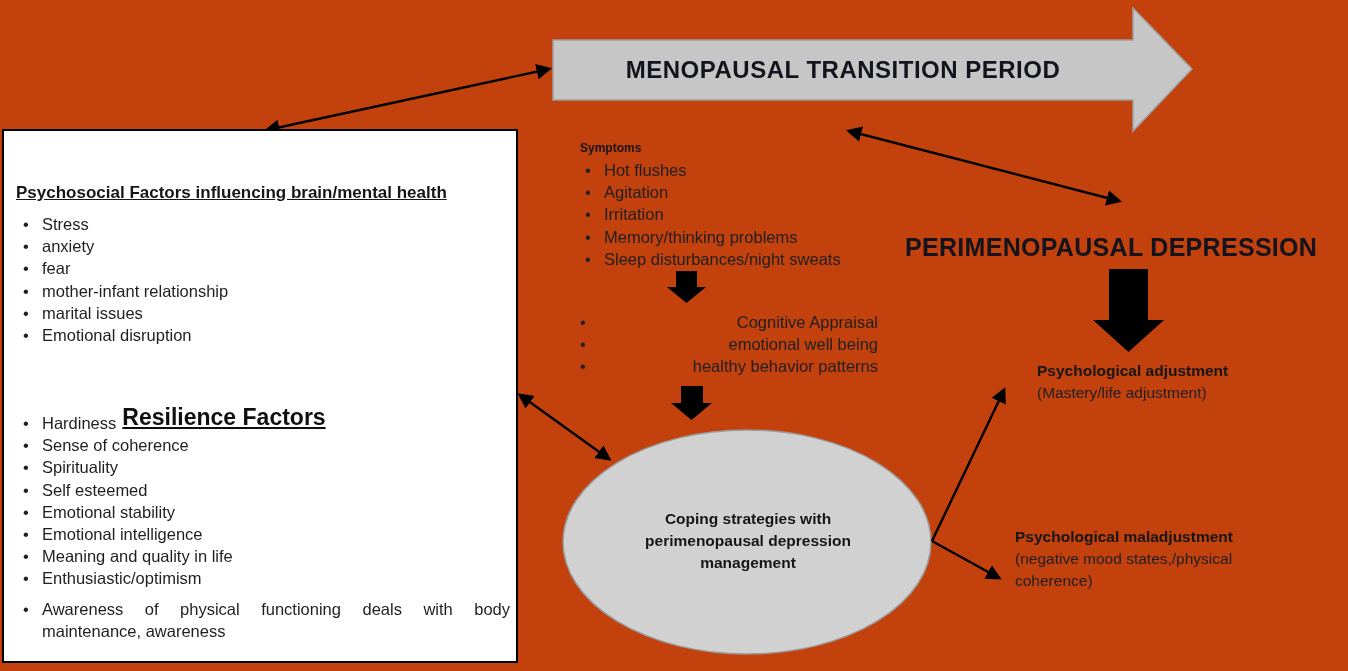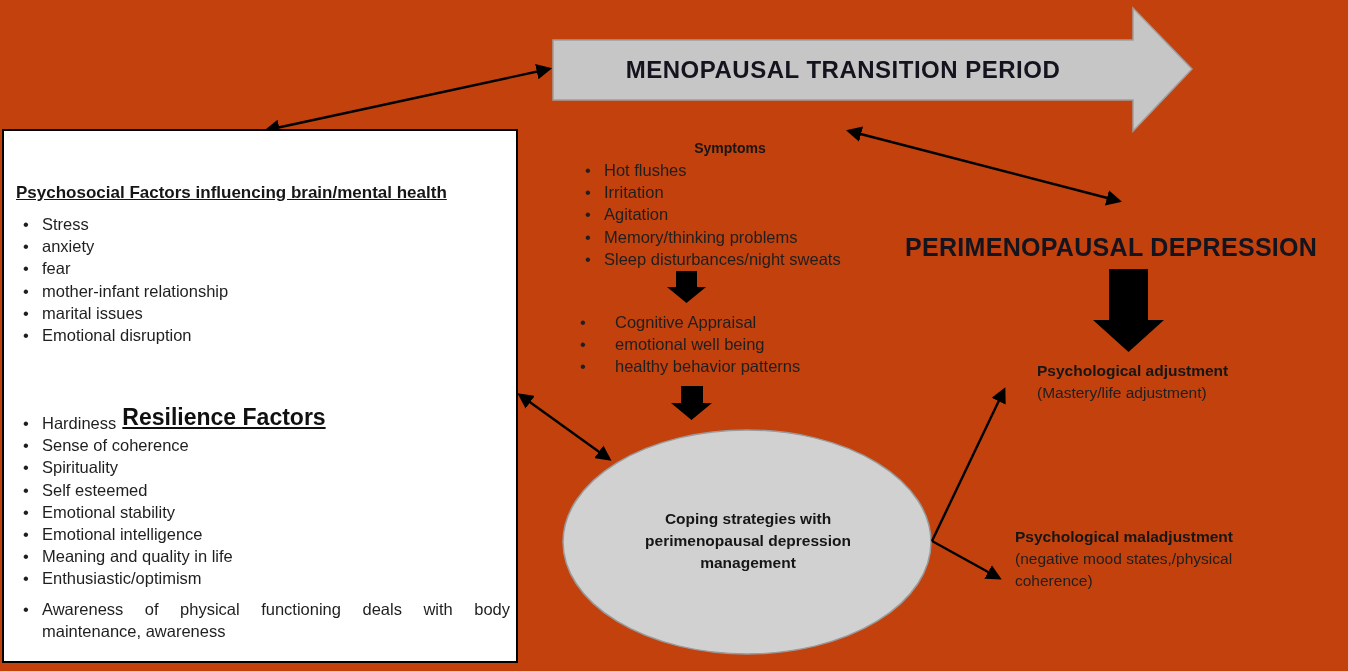--- a/index.html
+++ b/index.html
@@ -36,26 +36,26 @@
   .res-heading{
     left:55px;top:247px;width:330px;text-align:center;
     font-size:23px;font-weight:bold;text-decoration:underline;color:#101010;margin-top:26px;
   }
   .res-list{left:2px;top:281px;width:504px;}
   .res-list li{padding-left:36px;}
   .res-list li::before{content:"\2022";position:absolute;left:17px;}
   .res-list li:last-child{text-align:justify;margin-top:8px;}
   
   .symptoms-block{left:580px;top:138px;width:300px;}
-  .symptoms-heading{font-size:14px;font-weight:bold;line-height:21px;color:#161616;text-align:center;}
+  .symptoms-heading{font-size:12px;font-weight:bold;line-height:21px;color:#161616;}
   .symptoms-list{margin-top:2px;}
   .symptoms-list li{padding-left:24px;line-height:21.9px;font-size:15.5px;}
   .symptoms-list li::before{content:"\2022";position:absolute;left:5px;}
   
-  .appraisal-list{left:578px;top:311px;width:300px;}
+  .appraisal-list{left:578px;top:311px;width:300px;text-align:right;}
   .appraisal-list li{padding-left:37px;line-height:21.8px;font-size:15.5px;}
   .appraisal-list li::before{content:"\2022";position:absolute;left:2px;}
   
   .ellipse-label{
     left:627px;top:508px;width:242px;text-align:center;
     font-weight:bold;font-size:15.5px;line-height:22px;color:#161616;
   }
   
   .depression-heading{
     left:905px;top:233px;width:443px;
@@ -118,22 +118,22 @@
         <li>Meaning and quality in life</li>
         <li>Enthusiastic/optimism</li>
         <li>Awareness of physical functioning deals with body maintenance, awareness</li>
       </ul>
   </div>
 
   <div class="abs symptoms-block">
     <div class="symptoms-heading">Symptoms</div>
     <ul class="dlist symptoms-list">
         <li>Hot flushes</li>
+        <li>Agitation</li>
         <li>Irritation</li>
-        <li>Agitation</li>
         <li>Memory/thinking problems</li>
         <li>Sleep disturbances/night sweats</li>
       </ul>
   </div>
 
   <ul class="abs dlist appraisal-list">
       <li>Cognitive Appraisal</li>
       <li>emotional well being</li>
       <li>healthy behavior patterns</li>
     </ul>

